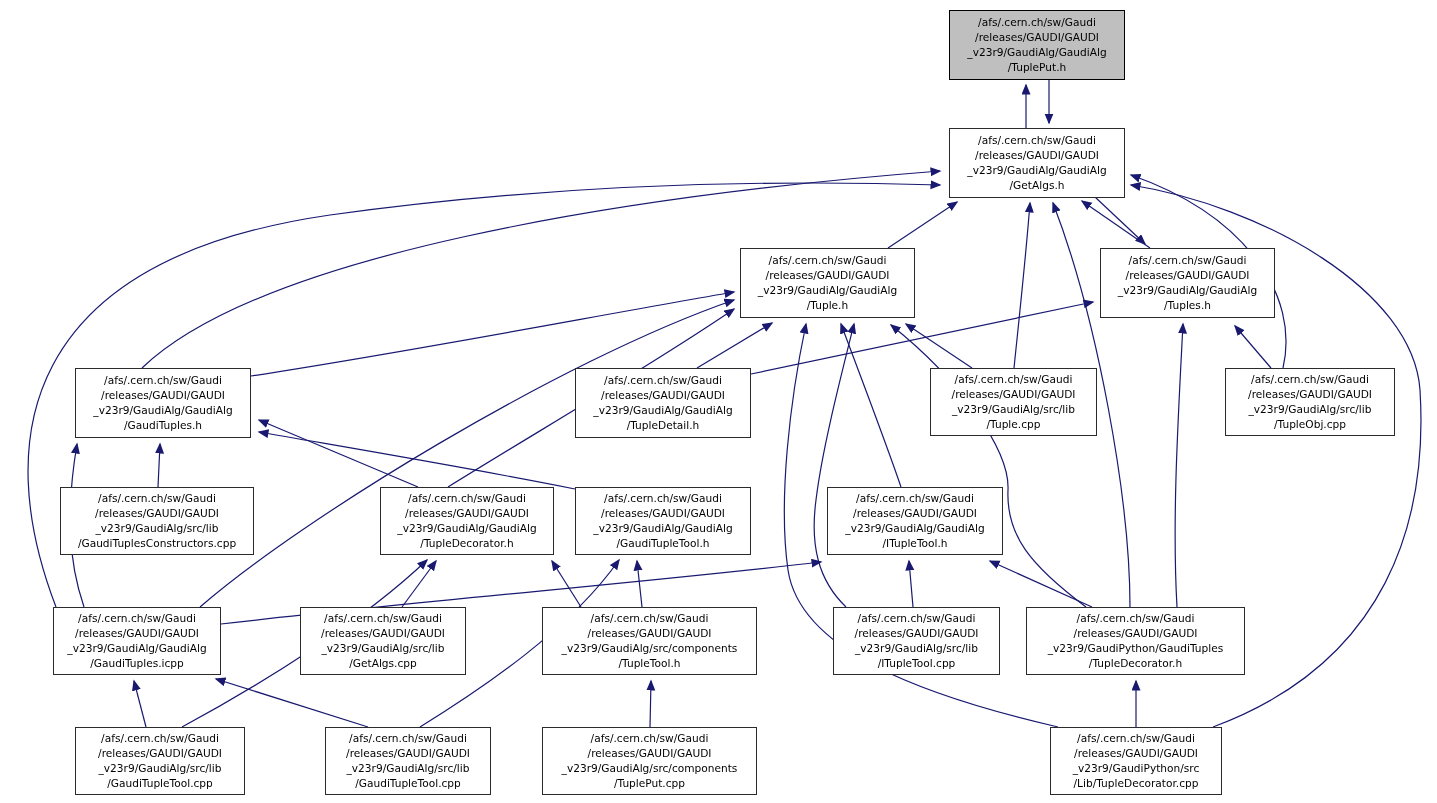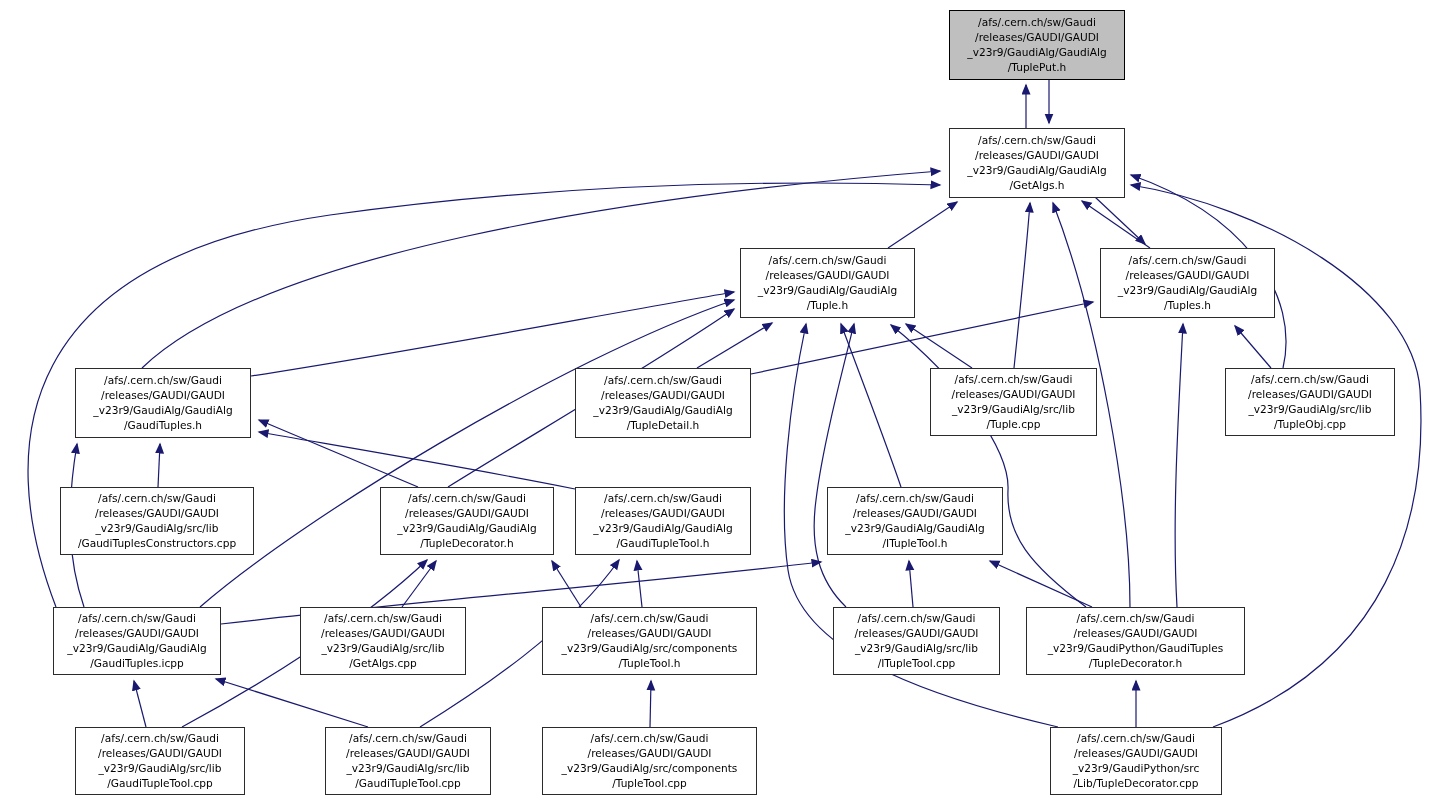--- a/index.html
+++ b/index.html
@@ -184,21 +184,21 @@
       <div class="node" style="left: 325px; top: 727px; width: 166px; height: 68px;">
         <span>/afs/.cern.ch/sw/Gaudi</span>
         <span>/releases/GAUDI/GAUDI</span>
         <span>_v23r9/GaudiAlg/src/lib</span>
         <span>/GaudiTupleTool.cpp</span>
       </div>
       <div class="node" style="left: 542px; top: 727px; width: 215px; height: 68px;">
         <span>/afs/.cern.ch/sw/Gaudi</span>
         <span>/releases/GAUDI/GAUDI</span>
         <span>_v23r9/GaudiAlg/src/components</span>
-        <span>/TupleTool.cpp</span>
+        <span>/TuplePut.cpp</span>
       </div>
       <div class="node" style="left: 1050px; top: 727px; width: 172px; height: 68px;">
         <span>/afs/.cern.ch/sw/Gaudi</span>
         <span>/releases/GAUDI/GAUDI</span>
         <span>_v23r9/GaudiPython/src</span>
         <span>/Lib/TupleDecorator.cpp</span>
       </div>
     </div>
 </div>
 

